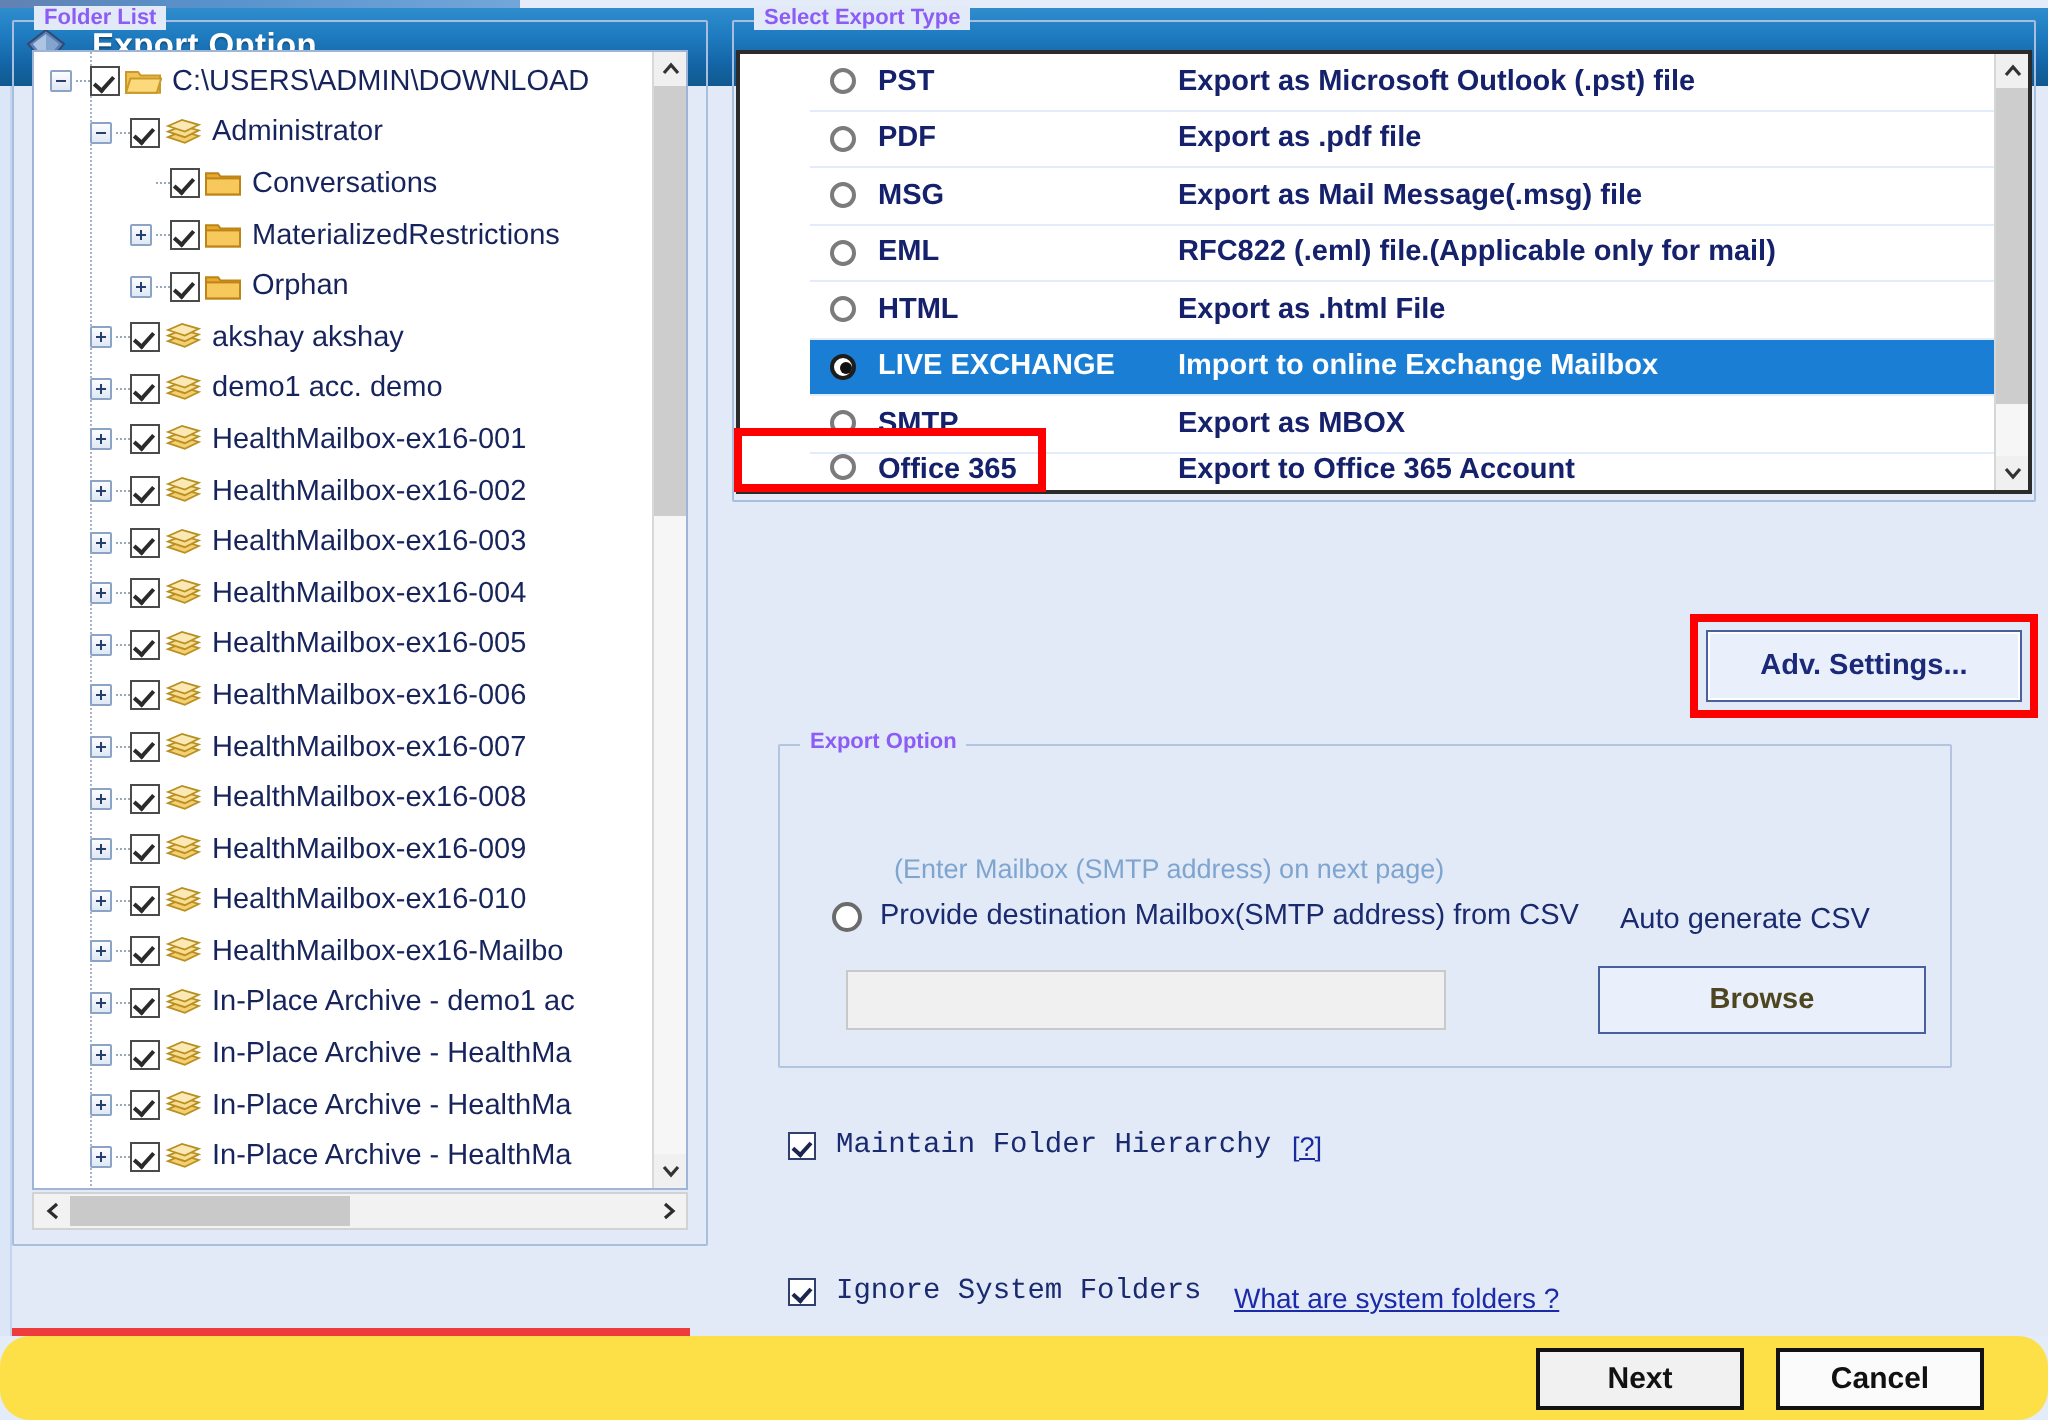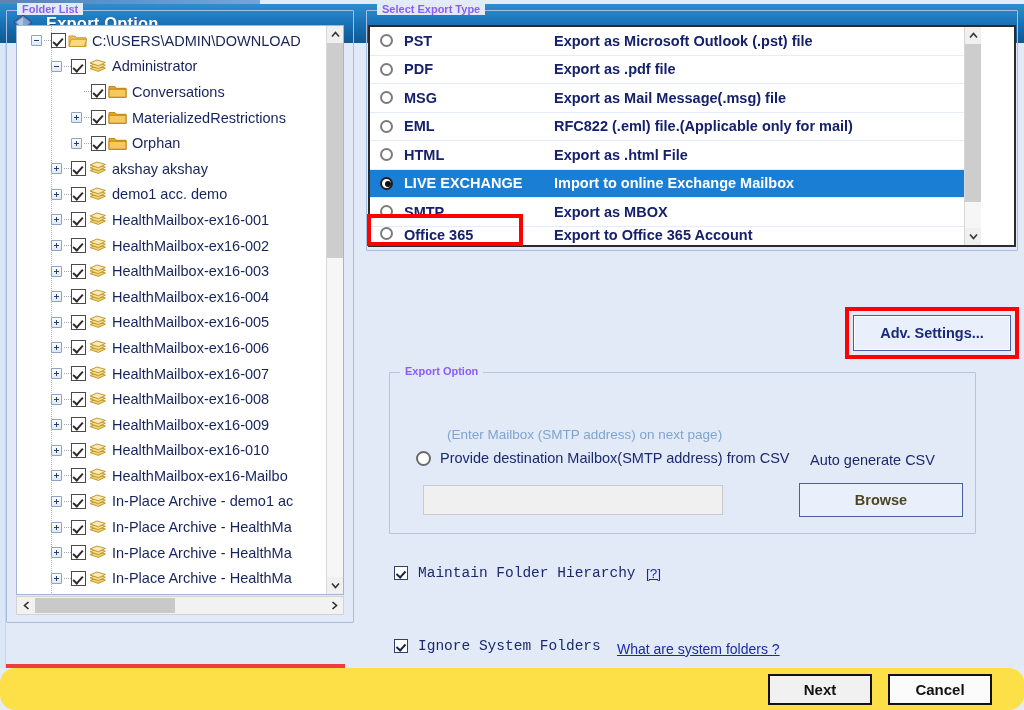--- a/index.html
+++ b/index.html
@@ -78,21 +78,20 @@
     background: #ffffff;
     border: 1px solid #9fb5d8;
     display: flex;
     overflow: hidden;
   }
   .tree-scroll {
     position: relative;
     width: 310px; height: 100%;
     overflow: hidden;
     padding-top: 2px;
-    margin-left: 6px;
   }
   .tree-row {
     display: flex; align-items: center;
     height: 25.6px;
     white-space: nowrap;
     font-size: 14.5px;
     color: #17245c;
     position: relative;
   }
   .tw-indent { flex: none; }
@@ -174,21 +173,21 @@
 
   
   #export-type-group { left: 366px; top: 3px; width: 652px; height: 248px; padding-left: 12px; }
   .typelist-outer {
     position: absolute; left: 2px; top: 22px; width: 648px; height: 222px;
     background: #ffffff;
     border: 2px solid #2b2b2b;
     display: flex; overflow: hidden;
   }
   .typelist {
-    position: relative; width: 594px; height: 100%; overflow: hidden;
+    position: relative; width: 594px; height: 100%; overflow: hidden; margin-left: 35px;
   }
   .type-row {
     display: flex; align-items: center;
     height: 28.5px;
     border-bottom: 1px solid #e3ecfa;
     font-size: 14.5px;
     color: #15216b;
     font-weight: bold;
     position: relative;
   }

